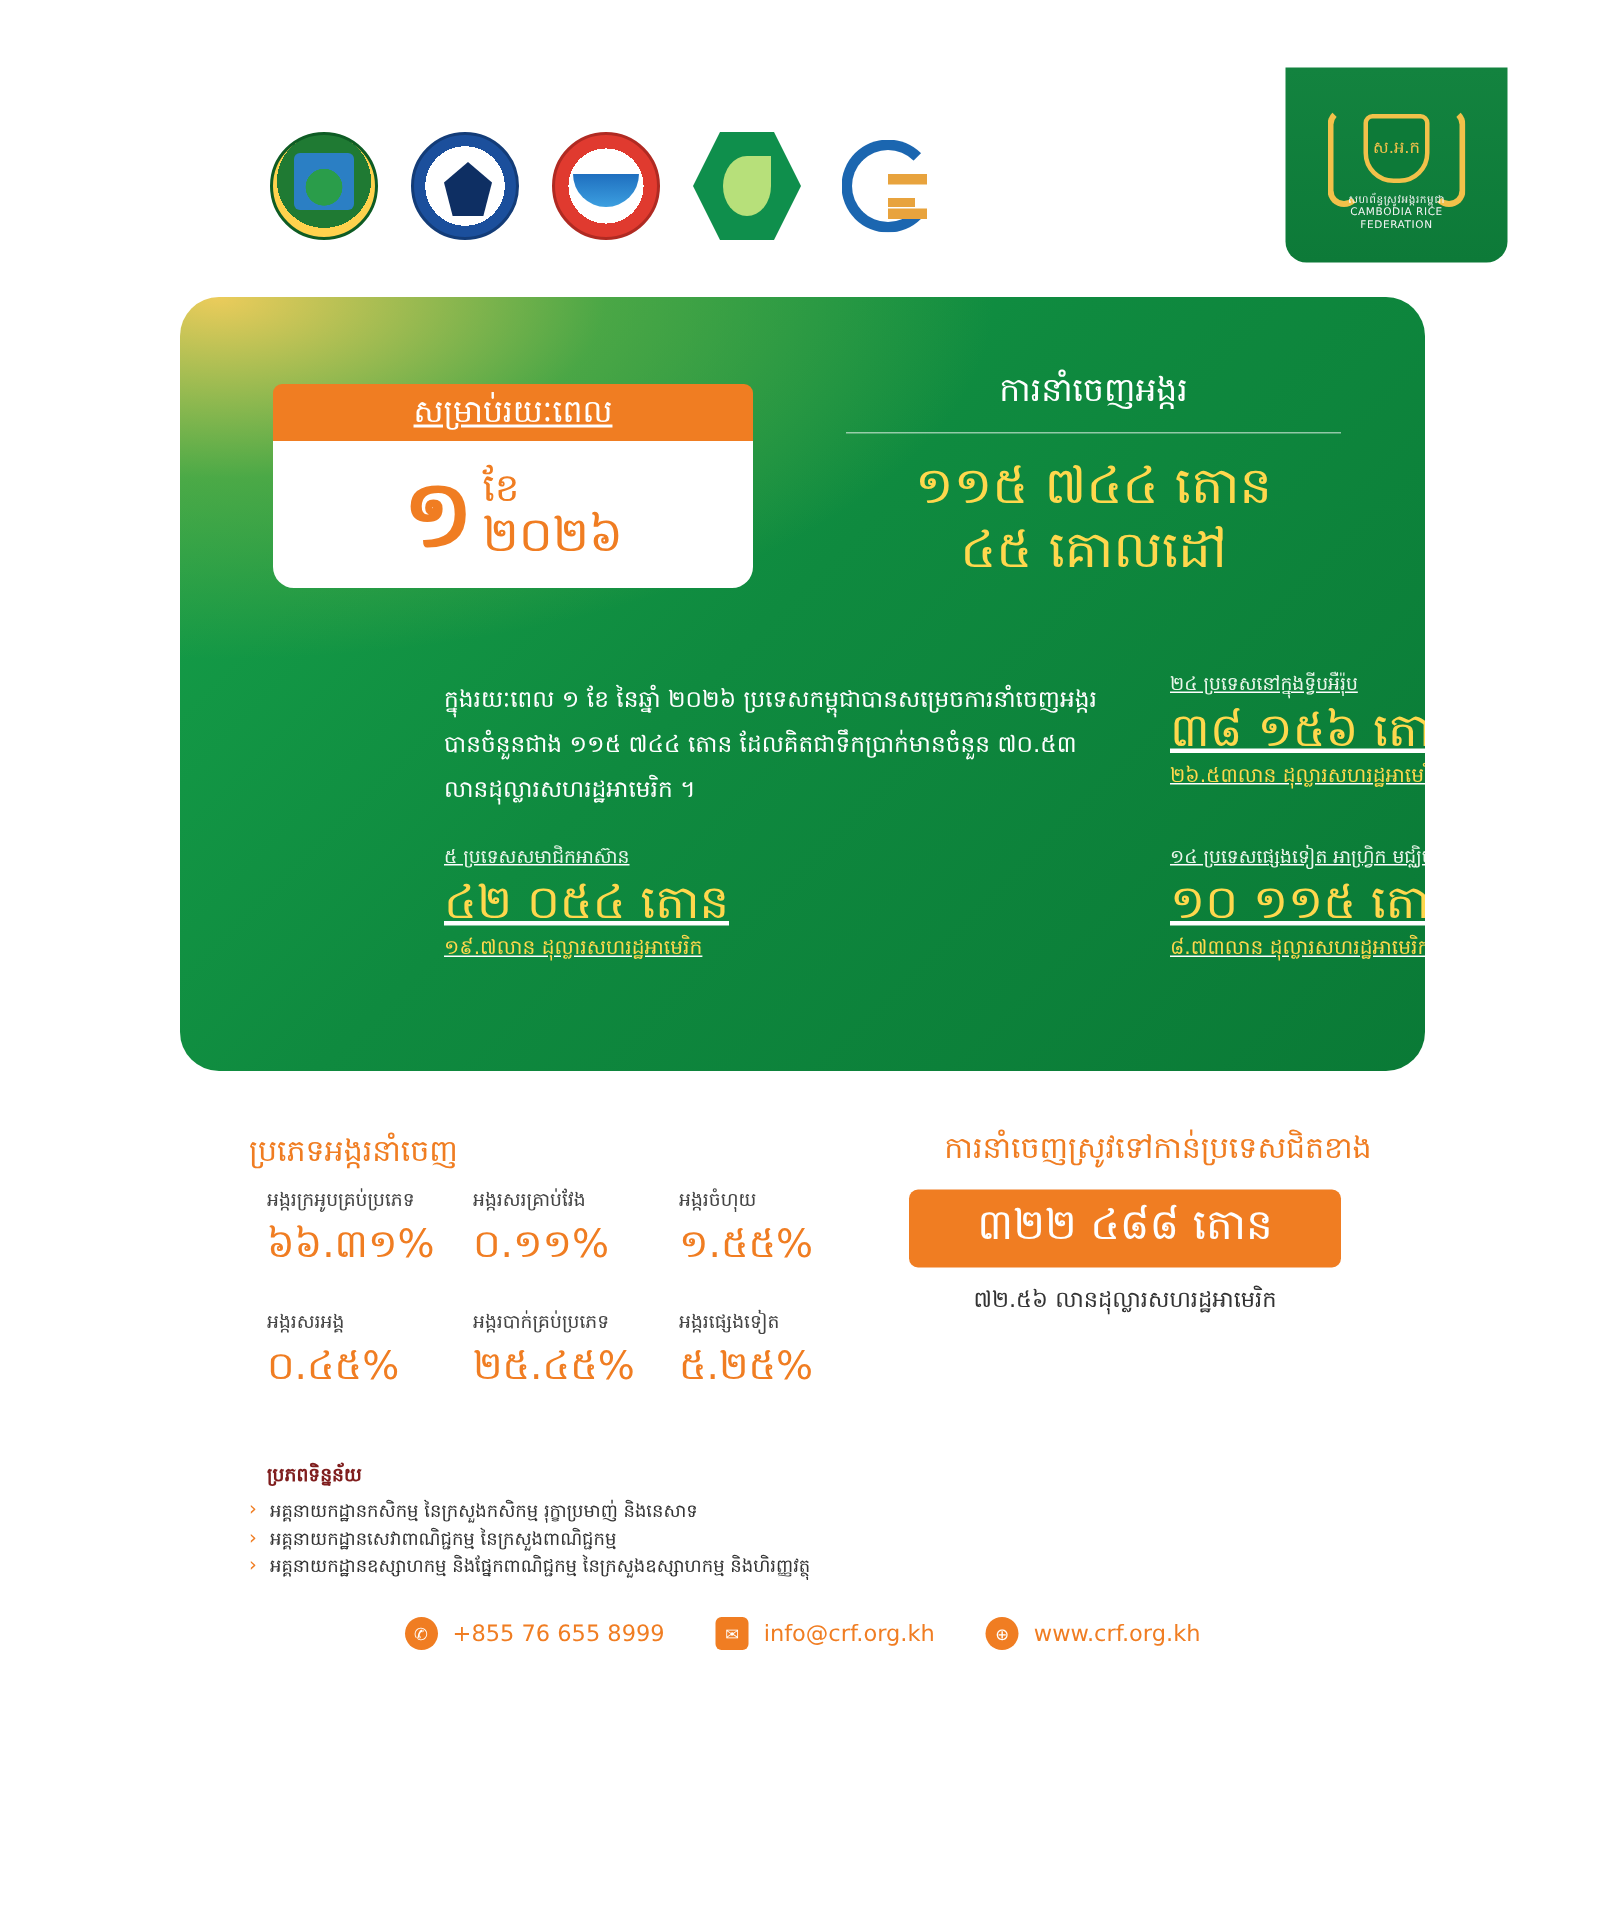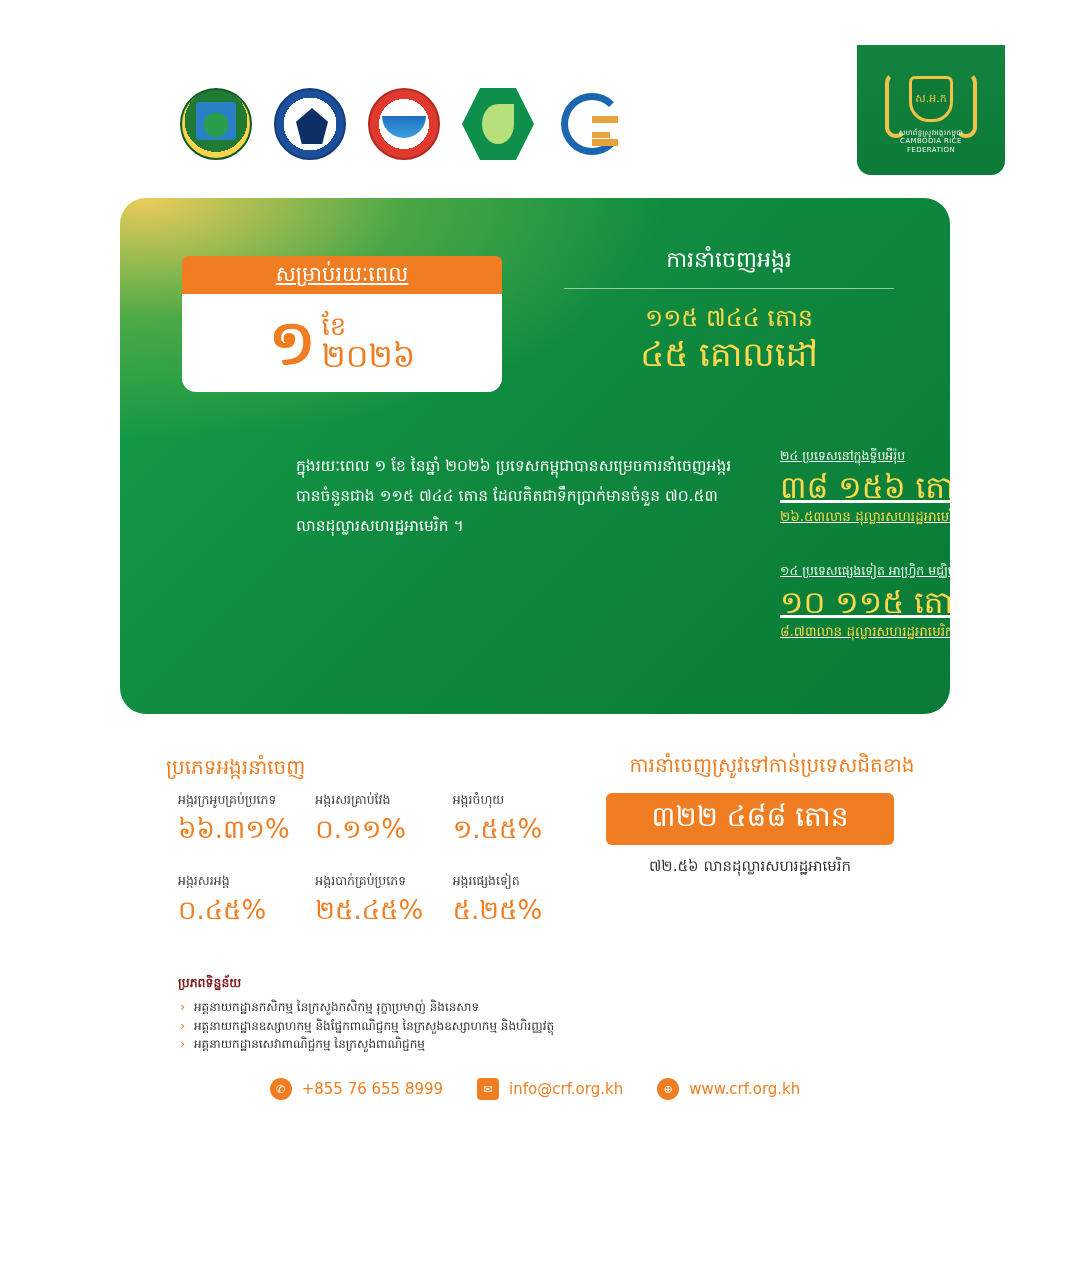--- a/index.html
+++ b/index.html
@@ -147,21 +147,21 @@
   }
   .period-box .stack { display:flex; flex-direction: column; align-items: flex-start; line-height: 1.05; }
   .period-box .khe { color: #f07d22; font-size: 26px; }
   .period-box .year { color: #f07d22; font-size: 32px; }
 
   .right-head {
     position:absolute; right: 56px; top: 48px; width: 330px;
     text-align:center; color:#ffffff; font-size: 22px;
   }
   .right-head .rule { height:1px; background: rgba(255,255,255,.55); margin: 10px 0 14px; }
-  .right-head .v1 { font-size: 24px; color:#ffd84d; line-height: 1.25; }
+  .right-head .v1 { font-size: 34px; color:#ffd84d; line-height: 1.25; }
   .right-head .v2 { font-size: 34px; color:#ffd84d; line-height: 1.25; }
   .right-head .sub {
     margin-top: 8px; font-size: 15px; color:#ffffff;
     display:flex; align-items:center; justify-content:center; gap: 10px;
   }
   .right-head .sub .ln { flex:1; height:1px; background: rgba(255,255,255,.55); }
 
   .para {
     position:absolute; left: 176px; top: 253px; width: 455px;
     color: #ffffff; font-size: 15.5px; line-height: 1.95;
@@ -202,21 +202,21 @@
     display:flex; align-items:center; justify-content:center;
     color: #ffffff; font-size: 28px;
   }
   .paddy-usd {
     position:absolute; left: 606px; top: 856px; width: 288px;
     text-align:center; color: #333; font-size: 15px;
   }
 
   
   .src-title { position:absolute; left: 178px; top: 975px; color:#7f1d1d; font-size: 12.5px; font-weight: 700; }
-  .src-list { position:absolute; left: 178px; top: 998px; width: 620px; }
+  .src-list { position:absolute; left: 164px; top: 998px; width: 620px; }
   .src-list li { list-style: none; font-size: 12px; color: #333; line-height: 1.55; position: relative; padding-left: 16px; }
   .src-list li::before { content: "›"; position:absolute; left: 2px; top: -1px; color:#f07d22; font-size: 13px; }
 
   
   .contacts {
     position:absolute; left: 0; right: 0; top: 1078px;
     display:flex; align-items:center; justify-content:center; gap: 34px;
   }
   .contact { display:flex; align-items:center; gap: 10px; color:#f07d22; font-size: 15px; }
   .c-ico {
@@ -273,20 +273,25 @@
     </div>
 
     <div class="para">ក្នុងរយៈពេល ១ ខែ នៃឆ្នាំ ២០២៦    ប្រទេសកម្ពុជាបានសម្រេចការនាំចេញអង្ករបានចំនួនជាង ១១៥ ៧៤៤ តោន ដែលគិតជាទឹកប្រាក់មានចំនួន ៧០.៥៣ លានដុល្លារសហរដ្ឋអាមេរិក ។</div>
 
     <div class="stat stat-eu">
       <div class="lbl">២៤ ប្រទេសនៅក្នុងទ្វីបអឺរ៉ុប</div>
       <div class="val">៣៨ ១៥៦ តោន</div>
       <div class="usd">២៦.៥៣លាន ដុល្លារសហរដ្ឋអាមេរិក</div>
     </div>
 
+    <div class="stat stat-asean">
+      <div class="lbl">៥ ប្រទេសសមាជិកអាស៊ាន</div>
+      <div class="val">៤២ ០៥៤ តោន</div>
+      <div class="usd">១៩.៧លាន ដុល្លារសហរដ្ឋអាមេរិក</div>
+    </div>
 
 
     <div class="stat stat-other">
       <div class="lbl">១៤ ប្រទេសផ្សេងទៀត អាហ្វ្រិក មជ្ឈិមបូព៌ា ។ល។</div>
       <div class="val">១០ ១១៥ តោន</div>
       <div class="usd">៨.៧៣លាន ដុល្លារសហរដ្ឋអាមេរិក</div>
     </div>
   </div>
 
   <div class="types-title">ប្រភេទអង្ករនាំចេញ</div>
@@ -317,22 +322,22 @@
     </div>
   </div>
 
   <div class="paddy-title">ការនាំចេញស្រូវទៅកាន់ប្រទេសជិតខាង</div>
   <div class="paddy-box">៣២២ ៤៨៨ តោន</div>
   <div class="paddy-usd">៧២.៥៦ លានដុល្លារសហរដ្ឋអាមេរិក</div>
 
   <div class="src-title">ប្រភពទិន្នន័យ</div>
   <ul class="src-list">
     <li>អគ្គនាយកដ្ឋានកសិកម្ម នៃក្រសួងកសិកម្ម រុក្ខាប្រមាញ់ និងនេសាទ</li>
+    <li>អគ្គនាយកដ្ឋានសេវាពាណិជ្ជកម្ម នៃក្រសួងពាណិជ្ជកម្ម</li>
     <li>អគ្គនាយកដ្ឋានឧស្សាហកម្ម និងផ្នែកពាណិជ្ជកម្ម នៃក្រសួងឧស្សាហកម្ម និងហិរញ្ញវត្ថុ</li>
-    <li>អគ្គនាយកដ្ឋានសេវាពាណិជ្ជកម្ម នៃក្រសួងពាណិជ្ជកម្ម</li>
   </ul>
 
   <div class="contacts">
     <div class="contact">
       <span class="c-ico">✆</span>
       <span>+855 76 655 8999</span>
     </div>
     <div class="contact">
       <span class="c-ico sq">✉</span>
       <span>info@crf.org.kh</span>

